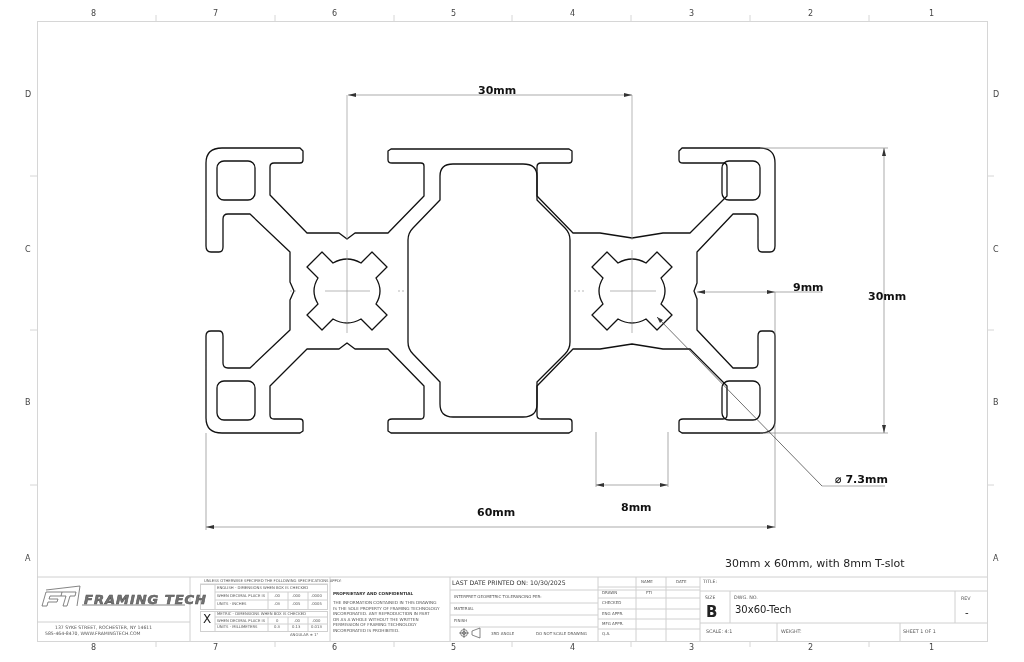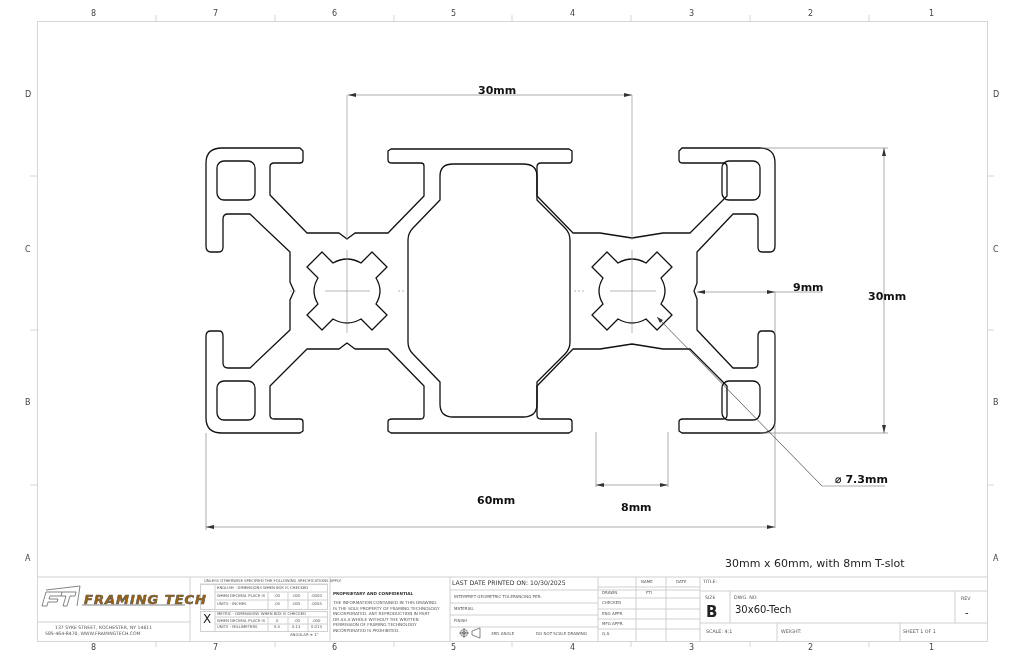--- a/index.html
+++ b/index.html
@@ -197,24 +197,24 @@
     <line x1="459" y1="633" x2="469" y2="633"></line>
     <line x1="464" y1="628" x2="464" y2="638"></line>
     <path d="M 472 631 L 480 628 L 480 638 L 472 635 Z"></path>
   </g>
 </svg>
 
 <span class="dimtxt" style="left:478px;top:84px">30mm</span>
 <span class="dimtxt" style="left:868px;top:290px">30mm</span>
 <span class="dimtxt" style="left:793px;top:281px">9mm</span>
 <span class="dimtxt" style="left:621px;top:501px">8mm</span>
-<span class="dimtxt" style="left:477px;top:494px">60mm</span>
+<span class="dimtxt" style="left:477px;top:506px">60mm</span>
 <span class="dimtxt" style="left:835px;top:473px">⌀ 7.3mm</span>
 
-<span class="tb-big" style="left:84px;top:592px;font-size:13px;font-style:italic;font-weight:bold;color:#a16207;-webkit-text-stroke:0.6px #555;letter-spacing:1px">FRAMING TECH</span>
+<span class="tb-big" style="left:84px;top:592px;font-size:13px;font-style:italic;font-weight:bold;color:#737373;-webkit-text-stroke:0.6px #555;letter-spacing:1px">FRAMING TECH</span>
 <span class="tb" style="left:55px;top:625px;font-size:4.6px">137 SYKE STREET, ROCHESTER, NY 14611</span>
 <span class="tb" style="left:45px;top:631px;font-size:4.6px">585-464-8470, WWW.FRAMINGTECH.COM</span>
 
 <span class="tb" style="left:204px;top:579px;font-size:3.8px">UNLESS OTHERWISE SPECIFIED THE FOLLOWING SPECIFICATIONS APPLY:</span>
 <span class="tb" style="left:217px;top:586px;font-size:3.8px">ENGLISH - DIMENSIONS WHEN BOX IS CHECKED</span>
 <span class="tb" style="left:217px;top:594px;font-size:3.8px">WHEN DECIMAL PLACE IS</span>
 <span class="tb" style="left:274px;top:594px;font-size:3.8px">.00</span>
 <span class="tb" style="left:292px;top:594px;font-size:3.8px">.000</span>
 <span class="tb" style="left:311px;top:594px;font-size:3.8px">.0000</span>
 <span class="tb" style="left:217px;top:602px;font-size:3.8px">UNITS - INCHES</span>

